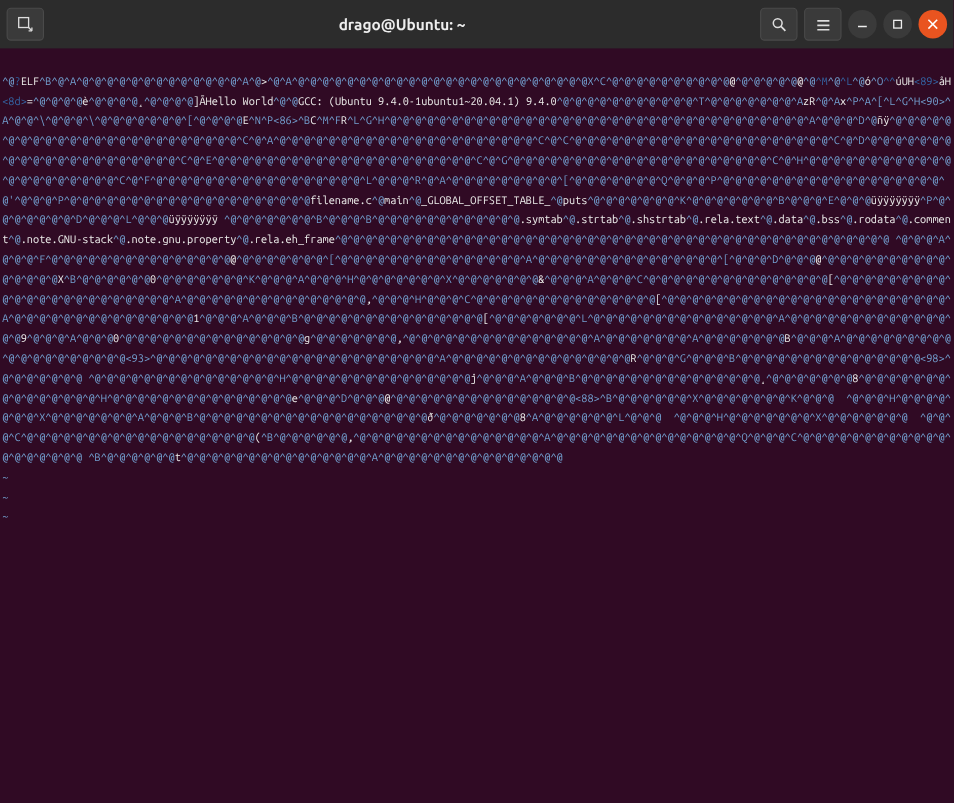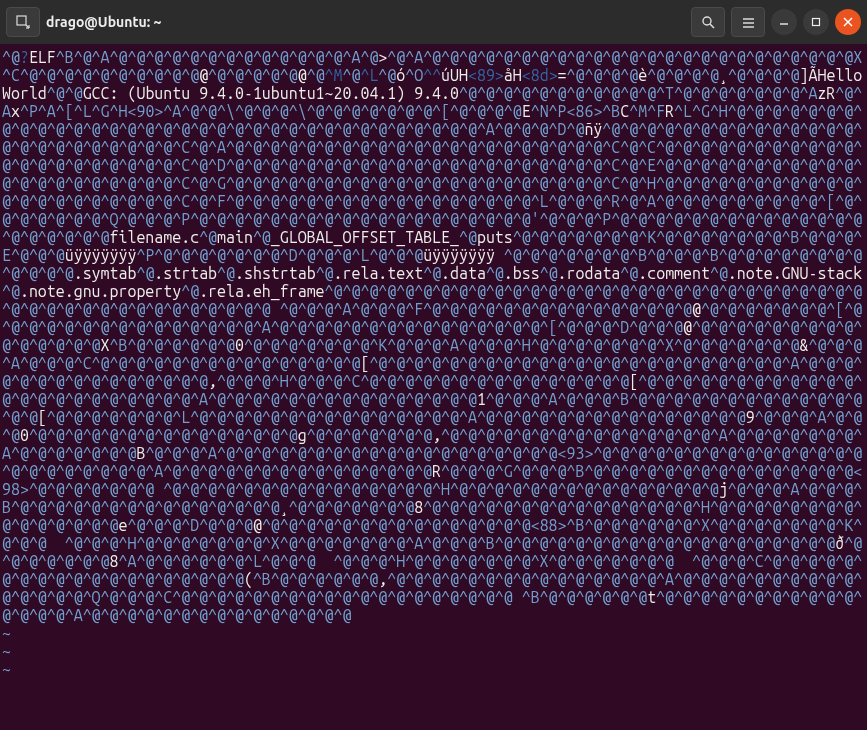--- a/index.html
+++ b/index.html
@@ -24,42 +24,43 @@
     width: 34px; height: 30px;
     background: #3a3a3a;
     border: 1px solid #4a4a4a;
     border-radius: 4px;
     display: flex; align-items: center; justify-content: center;
     color: #ddd;
     cursor: pointer;
   }
   .tb-title {
     flex: 1;
+    text-align: center;
     color: #eee;
     font-family: Ubuntu, sans-serif;
     font-size: 14px;
     font-weight: bold;
   }
   .tb-right { display: flex; gap: 6px; align-items: center; }
   .win-btn {
     width: 26px; height: 26px;
     border-radius: 50%;
     background: #3a3a3a;
     display: flex; align-items: center; justify-content: center;
     color: #eee; font-size: 11px;
     cursor: pointer;
   }
   .win-close { background: #e95420; color: #fff; }
   .terminal {
-    padding: 4px 2px;
+    padding: 21px 2px;
     color: #d3d7cf;
     line-height: 18px;
     white-space: pre-wrap;
     word-break: break-all;
-    font-size: 16px;
+    font-size: 10px;
     letter-spacing: 0;
   }
   .ctrl { color: #729fcf; }
   .brkt { color: #3465a4; }
   .txt  { color: #eeeeec; }
   .tilde { color: #729fcf; }
   svg { display:block; }
 </style>
 </head>
 <body>

